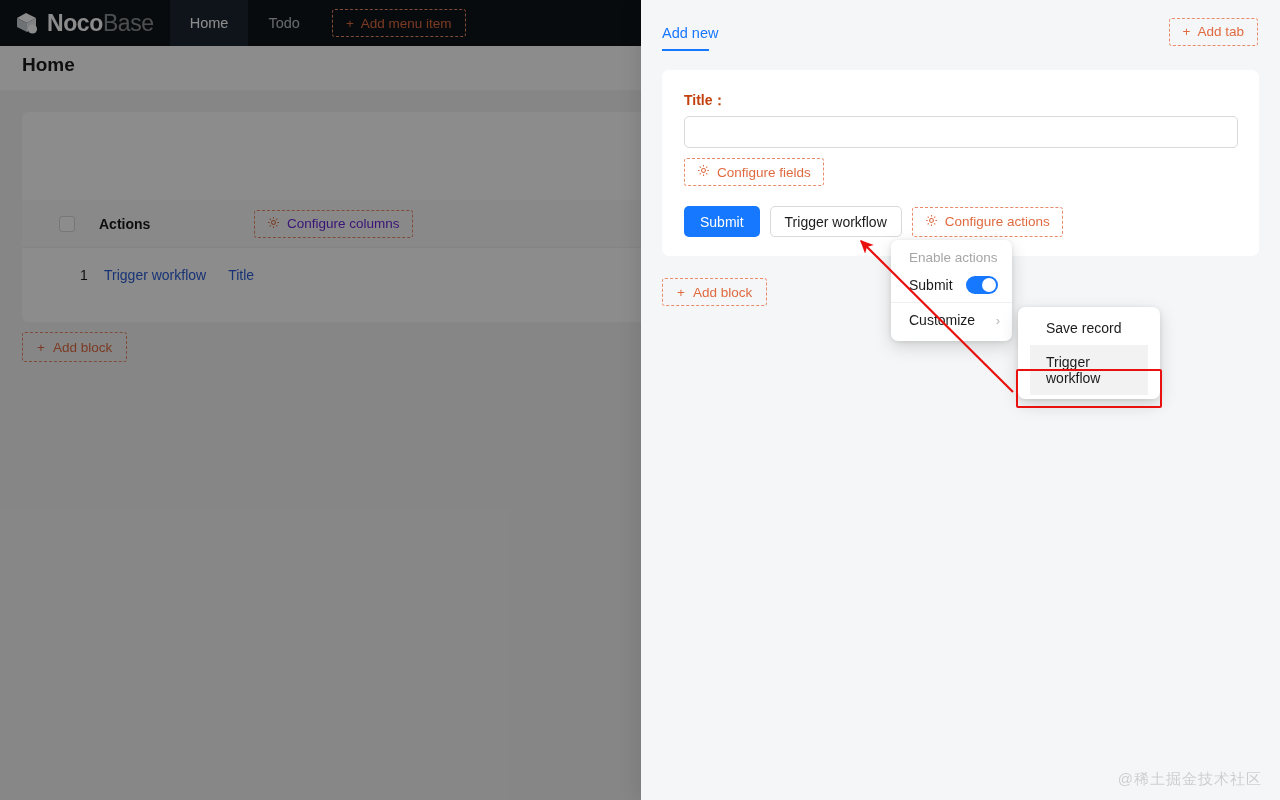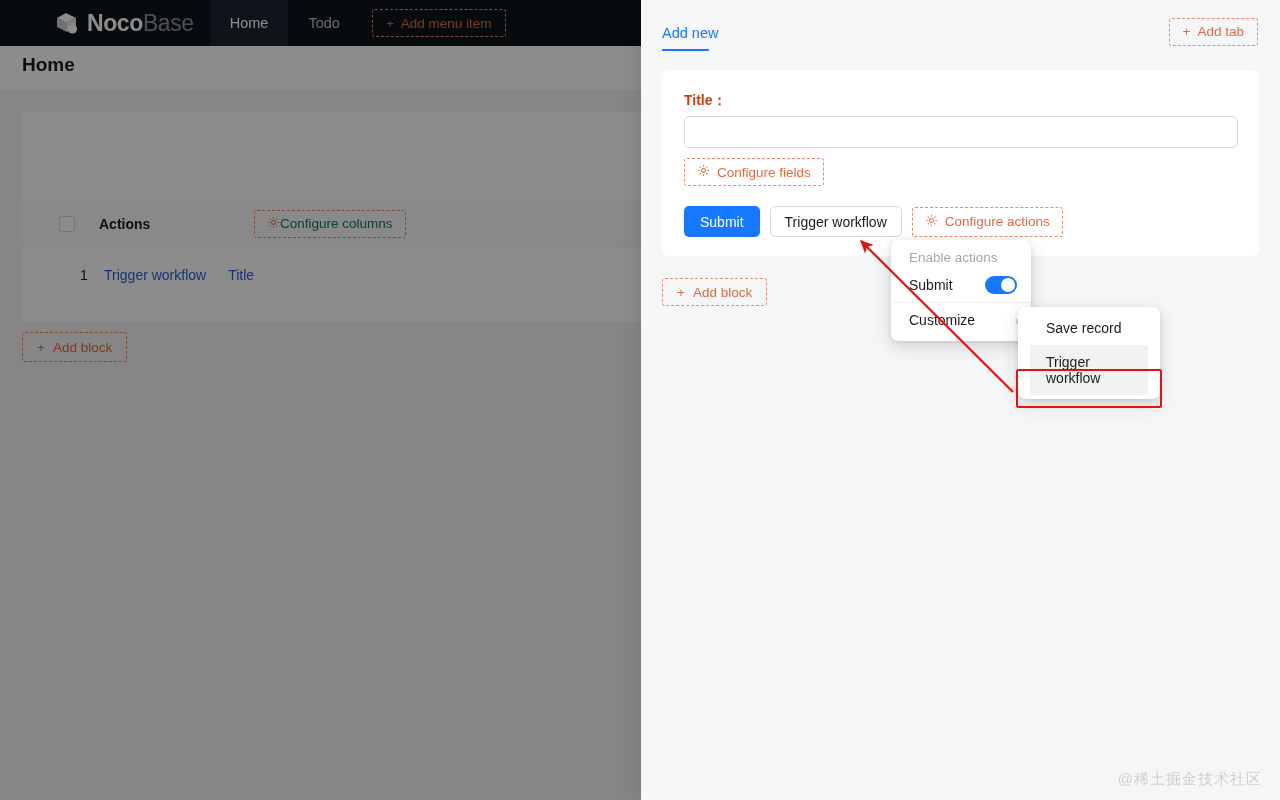--- a/index.html
+++ b/index.html
@@ -9,21 +9,21 @@
     font-family: "Liberation Sans", sans-serif;
     background: #f0f2f5;
   }
   #root { position: relative; width: 1280px; height: 800px; }
 
   
   .app-bg { position: absolute; inset: 0; background: #f5f5f5; }
 
   .topbar {
     position: absolute; left: 0; top: 0; width: 1280px; height: 46px;
-    background: #0f1419; display: flex; align-items: center; padding-left: 40px;
+    background: #0f1419; display: flex; align-items: center;
   }
   .logo-wrap { display: flex; align-items: center; gap: 7px; padding: 0 16px 0 14px; height: 46px; }
   .logo-cube { width: 26px; height: 24px; position: relative; }
   .logo-text { font-size: 23px; letter-spacing: -0.4px; line-height: 1; display:flex; }
   .logo-noco { color: #ffffff; font-weight: 700; }
   .logo-base { color: #ffffff; font-weight: 400; opacity: .52; }
 
   .nav-item {
     height: 46px; display: flex; align-items: center; padding: 0 20px;
     color: rgba(255,255,255,.72); font-size: 14.5px; cursor: pointer;
@@ -52,23 +52,23 @@
     position: absolute; left: 0; top: 88px; width: 100%; height: 48px;
     background: #fafafa; border-bottom: 1px solid #f0f0f0;
     display: flex; align-items: center;
   }
   .tbl-checkbox {
     margin-left: 37px; width: 16px; height: 16px;
     border: 1px solid #d9d9d9; border-radius: 3px; background: #fff;
   }
   .tbl-col-actions { margin-left: 24px; font-size: 14px; font-weight: 700; color: #1b1b1b; width: 155px; }
   .config-columns {
-    height: 28px; display: inline-flex; align-items: center; 
+    height: 28px; display: inline-flex; align-items: center; gap: 7px;
     padding: 0 12px; border: 1px dashed #e98a6a; border-radius: 3px;
-    color: #0f766e; font-size: 13.5px; cursor: pointer;
+    color: #6d28d9; font-size: 13.5px; cursor: pointer;
   }
   .tbl-row {
     position: absolute; left: 0; top: 136px; width: 100%; height: 54px;
     display: flex; align-items: center;
   }
   .tbl-rownum { margin-left: 58px; width: 24px; font-size: 14px; color: #1b1b1b; }
   .tbl-link { font-size: 14px; color: #2b5ed6; cursor: pointer; }
   .tbl-link + .tbl-link { margin-left: 22px; }
 
   .add-block-bg {
@@ -134,21 +134,21 @@
   }
   .add-block-drawer {
     position: absolute; left: 21px; top: 278px;
     height: 28px; display: inline-flex; align-items: center; gap: 8px;
     padding: 0 14px; border: 1px dashed #e98a6a; border-radius: 3px;
     color: #e06a40; font-size: 13.5px; cursor: pointer; background: transparent;
   }
 
   
   .menu-primary {
-    position: absolute; left: 891px; top: 240px; width: 140px;
+    position: absolute; left: 891px; top: 240px; width: 121px;
     background: #ffffff; border-radius: 7px; box-shadow: 0 6px 18px rgba(0,0,0,.14), 0 1px 5px rgba(0,0,0,.1);
     padding: 4px 0; z-index: 20;
   }
   .menu-section-title { padding: 6px 14px 6px 18px; font-size: 13.5px; color: #a6a6a6; }
   .menu-row-toggle {
     display: flex; align-items: center; justify-content: space-between;
     padding: 5px 14px 8px 18px; cursor: pointer;
   }
   .menu-row-toggle span { font-size: 14px; color: #1b1b1b; }
   .switch {

